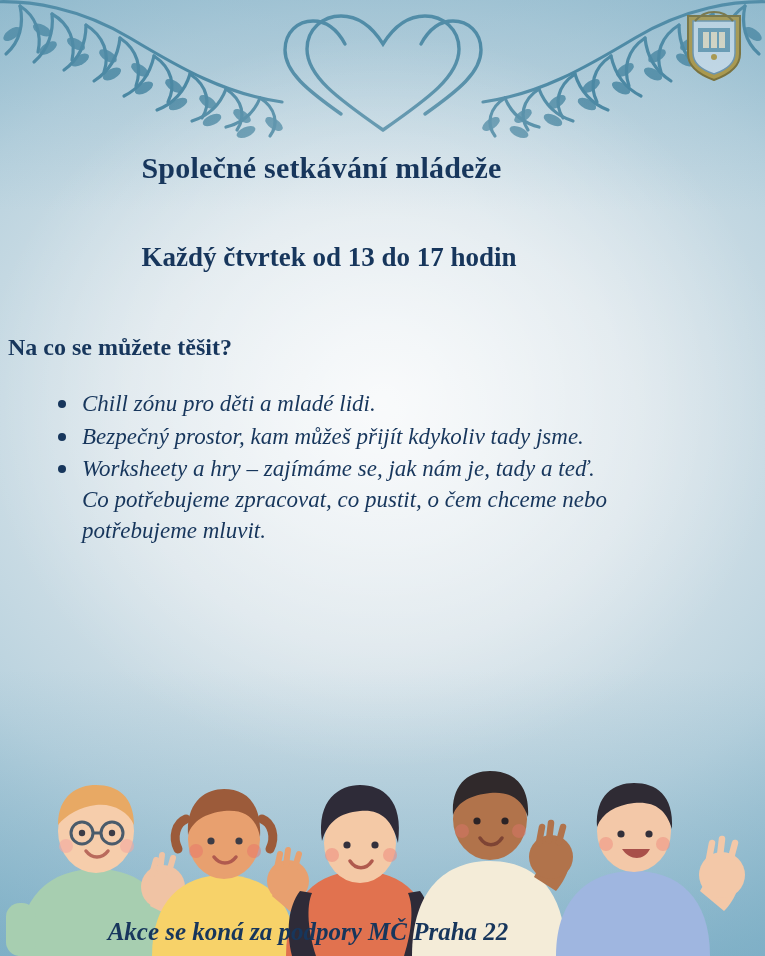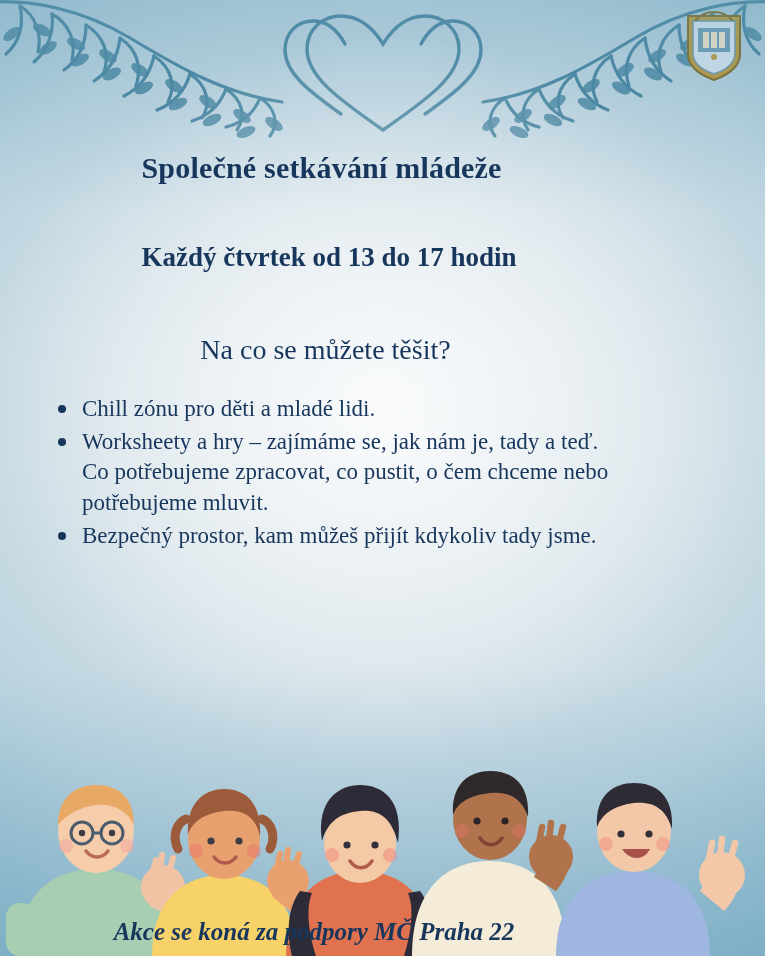--- a/index.html
+++ b/index.html
@@ -77,50 +77,50 @@
     color: #17365c;
     font-weight: bold;
     font-size: 27px;
     line-height: 1.4;
   }
   .subtitle .line2 { display: block; }
   .question {
     margin: 0;
     padding: 58px 0 0 8px;
     color: #17365c;
-    font-weight: normal;
-    font-size: 28px;
-    text-align: center;
+    font-weight: bold;
+    font-size: 24px;
   }
   ul.bullets {
     margin: 0;
     padding: 28px 22px 0 58px;
     list-style: none;
     color: #17365c;
+    font-style: italic;
   }
   ul.bullets li {
     position: relative;
     font-size: 23px;
     line-height: 1.33;
     margin-bottom: 2px;
     padding-left: 24px;
   }
   ul.bullets li::before {
     content: "";
     position: absolute;
     left: 0;
     top: 11px;
     width: 8px;
     height: 8px;
     border-radius: 50%;
     background: #17365c;
   }
   .footer {
     position: absolute;
-    left: 10px;
+    left: 4px;
     bottom: 10px;
     width: 618px;
     text-align: center;
     color: #17365c;
     font-style: italic;
     font-weight: bold;
     font-size: 25px;
     padding-right: 10px;
     box-sizing: border-box;
   }
@@ -244,22 +244,22 @@
     </h1>
 
     <h2 class="subtitle">
       <span>Každý čtvrtek od 13 do 17 hodin</span>
     </h2>
 
     <p class="question">Na co se můžete těšit?</p>
 
     <ul class="bullets">
       <li>Chill zónu pro děti a mladé lidi.</li>
+      <li>Bezpečný prostor, kam můžeš přijít kdykoliv tady jsme.</li>
       <li>Worksheety a hry – zajímáme se, jak nám je, tady a teď. Co potřebujeme zpracovat, co pustit, o čem chceme nebo potřebujeme mluvit.</li>
-      <li>Bezpečný prostor, kam můžeš přijít kdykoliv tady jsme.</li>
     </ul>
   </div>
 
   <svg class="people" viewBox="0 0 765 265">
 
     <g>
       <path d="M18 265 C 18 205, 50 178, 96 178 C 142 178, 172 205, 172 265 Z" fill="#a7ceb0"></path>
       <rect x="6" y="212" width="30" height="53" rx="14" fill="#a7ceb0"></rect>
       <path d="M150 215 C 158 196, 170 190, 178 196 C 186 202, 180 216, 172 226 Z" fill="#f0c3a4"></path>
       <circle cx="163" cy="196" r="22" fill="#f0c3a4"></circle>

